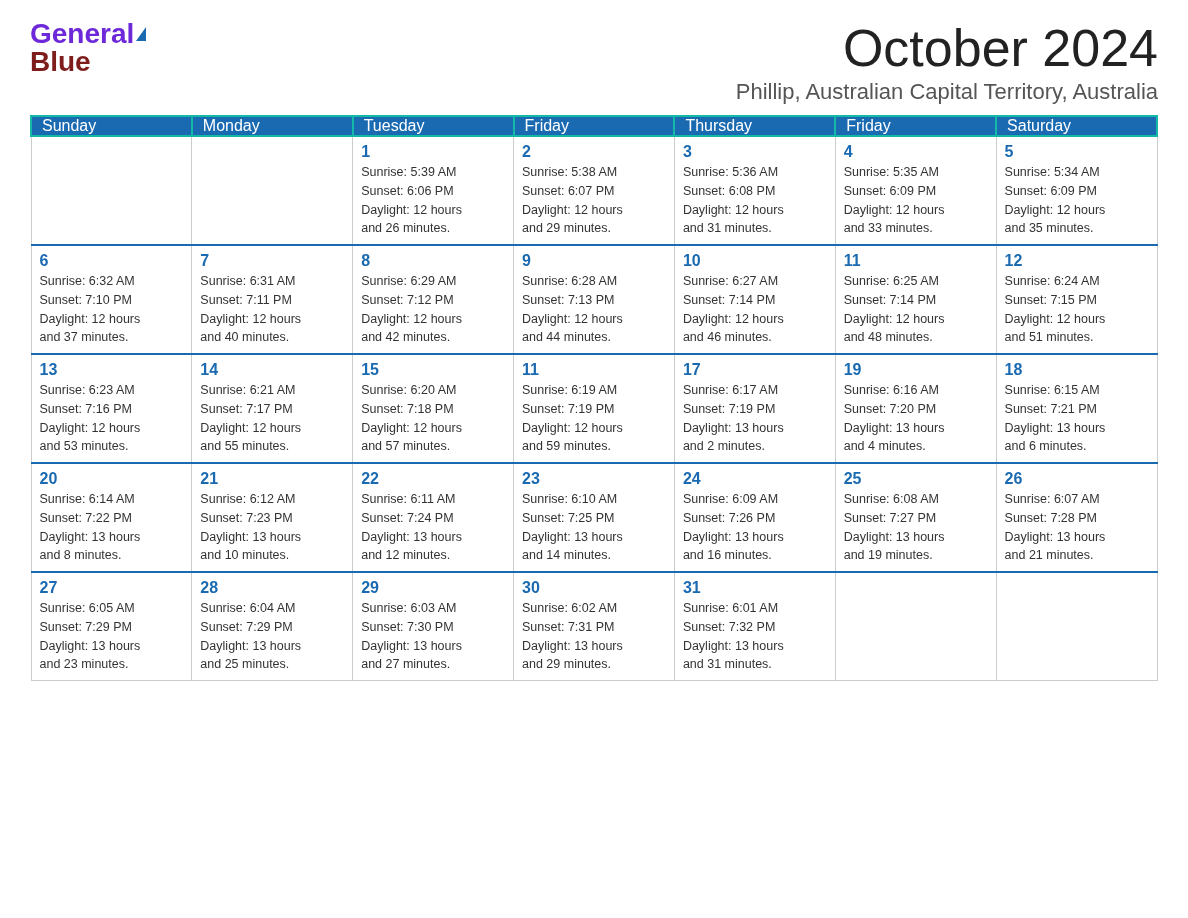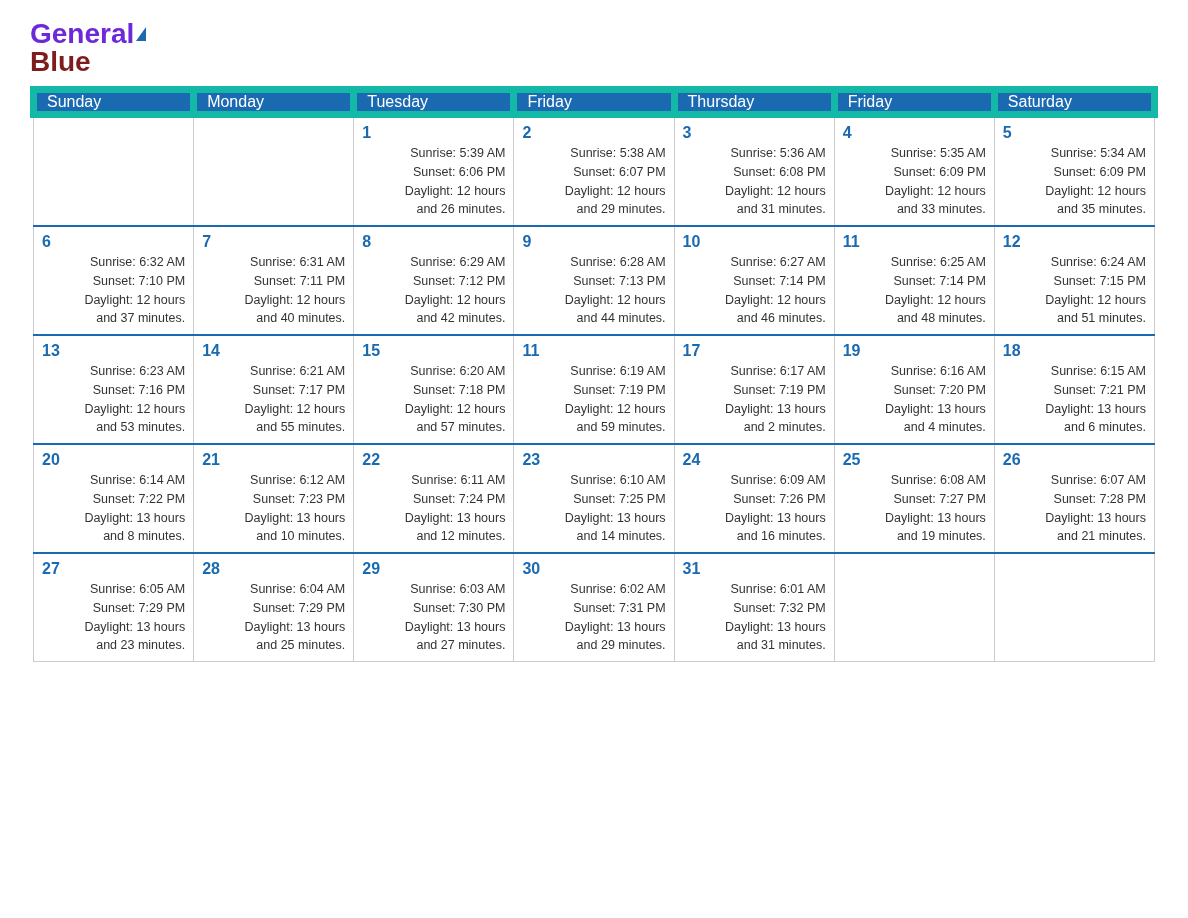--- a/index.html
+++ b/index.html
@@ -65,60 +65,63 @@
       border-collapse: collapse;
       margin-top: 8px;
     }
     .calendar-table thead tr th {
       background-color: #1a6ab1;
       color: #fff;
       font-size: 16px;
       font-weight: normal;
       padding: 0 10px;
       text-align: left;
-      border: 7px solid #14b8a6;
+      border: 2px solid #14b8a6;
     }
     .calendar-table tbody tr td {
       border: 1px solid #ccc;
       vertical-align: top;
       padding: 6px 8px;
       width: 14.28%;
       font-size: 13px;
       color: #333;
     }
     .calendar-table tbody tr td .day-number {
       font-size: 16px;
       color: #1a6ab1;
       font-weight: bold;
       display: block;
       margin-bottom: 2px;
     }
     .calendar-table tbody tr td .day-info {
       font-size: 12.5px;
       color: #333;
       line-height: 1.5;
-      text-align: right;
     }
     .calendar-table tbody tr td.empty {
       background: #fff;
     }
     .row-divider td {
       border-top: 2px solid #1a6ab1 !important;
     }
   </style>
 </head>
 <body>
 
 <div class="header-area">
   <div class="logo">
     <div class="logo-top-row">
       <span class="logo-text-general">General</span>
       <span class="logo-triangle"></span>
     </div>
     <span class="logo-text-blue">Blue</span>
+  </div>
+  <div class="title-area">
+    <div class="month-year-title">October 2024</div>
+    <div class="location-subtitle">Phillip, Australian Capital Territory, Australia</div>
   </div>
 </div>
 
 <table class="calendar-table">
   <thead>
     <tr>
     <th>Sunday</th>
         <th>Monday</th>
         <th>Tuesday</th>
         <th>Friday</th>

